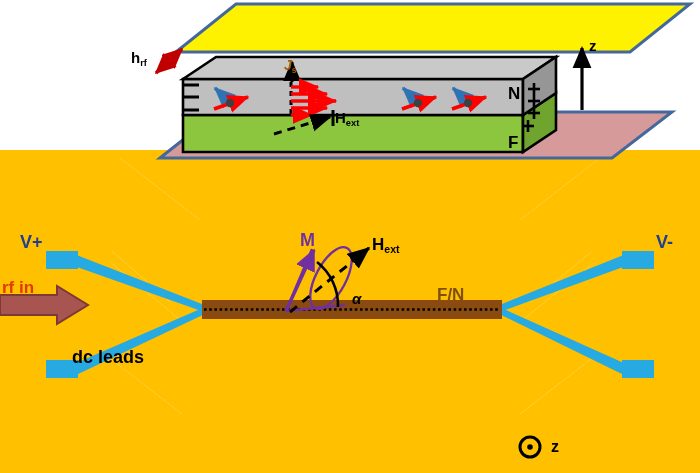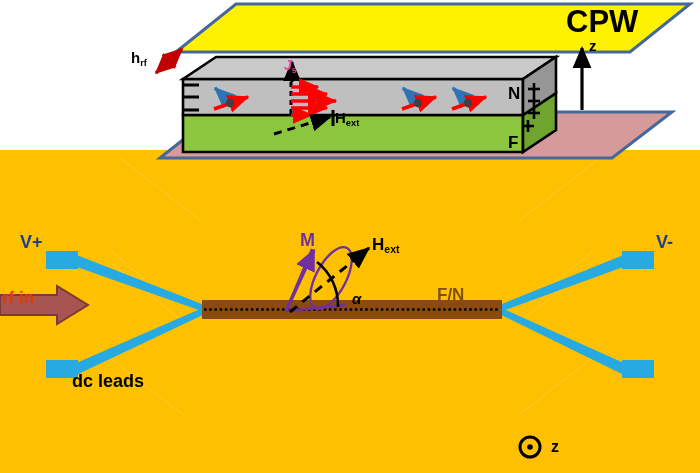--- a/index.html
+++ b/index.html
@@ -7,29 +7,29 @@
     position:relative;width:700px;height:473px;overflow:hidden;
     background:#ffffff;
     font-family:"Liberation Sans", sans-serif;
   }
   #stage svg{position:absolute;left:0;top:0;}
   .lbl{position:absolute;font-family:"Liberation Sans", sans-serif;font-weight:bold;white-space:nowrap;line-height:1;}
   .lbl sub{font-size:62%;font-weight:bold;vertical-align:baseline;position:relative;top:.30em;}
   .lbl i{font-style:italic;}
   #lbl-cpw{left:566px;top:6px;font-size:31px;color:#000;}
   #lbl-hrf{left:131px;top:50px;font-size:15px;color:#000000;}
-  #lbl-js{left:284px;top:58px;font-size:14px;color:#ec4899;}
+  #lbl-js{left:284px;top:58px;font-size:14px;color:#a16207;}
   #lbl-hext-top{left:335px;top:110px;font-size:15px;color:#000;}
   #lbl-n{left:508px;top:85px;font-size:17px;color:#000;}
   #lbl-f{left:508px;top:134px;font-size:17px;color:#000;}
   #lbl-z-top{left:589px;top:38px;font-size:15px;color:#000;}
   #lbl-vplus{left:20px;top:233px;font-size:18px;color:#1f3f8f;}
   #lbl-vminus{left:656px;top:233px;font-size:18px;color:#1f3f8f;}
-  #lbl-rfin{left:2px;top:279px;font-size:17px;color:#e03a00;margin-top:10px;}
-  #lbl-dcleads{left:72px;top:372px;font-size:18px;color:#000;}
+  #lbl-rfin{left:2px;top:279px;font-size:17px;color:#e03a00;}
+  #lbl-dcleads{left:72px;top:348px;font-size:18px;color:#000;}
   #lbl-m{left:300px;top:231px;font-size:18px;color:#7030a0;}
   #lbl-hext-mid{left:372px;top:236px;font-size:17px;color:#000;}
   #lbl-alpha{left:352px;top:291px;font-size:15px;color:#000;}
   #lbl-fn{left:437px;top:286px;font-size:17px;color:#7f4f10;text-align:center;}
   #lbl-z-bot{left:551px;top:439px;font-size:16px;color:#000;}
 </style>
 </head>
 <body>
 
 <div id="stage">
@@ -165,21 +165,20 @@
         <line x1="522" y1="126" x2="534" y2="126"></line>
           <line x1="528" y1="120" x2="528" y2="132"></line>
       </g>
 
       <line x1="156" y1="73" x2="182" y2="49" stroke="#C00000" stroke-width="3.2" marker-end="url(#ah-red2)" marker-start="url(#ah-red2-start)"></line>
 
       <line x1="582" y1="110" x2="582" y2="48" stroke="#000" stroke-width="3.2" marker-end="url(#ah-black)"></line>
     </g>
   </svg>
 
-  <div class="lbl" id="lbl-cpw">CPW</div>
   <div class="lbl" id="lbl-hrf"><span>h</span><sub>rf</sub></div>
   <div class="lbl" id="lbl-js"><i>J</i><sub>s</sub></div>
   <div class="lbl" id="lbl-hext-top"><span>H</span><sub>ext</sub></div>
   <div class="lbl" id="lbl-n">N</div>
   <div class="lbl" id="lbl-f">F</div>
   <div class="lbl" id="lbl-z-top">z</div>
 
   <div class="lbl" id="lbl-vplus">V+</div>
   <div class="lbl" id="lbl-vminus">V-</div>
   <div class="lbl" id="lbl-rfin">rf in</div>

